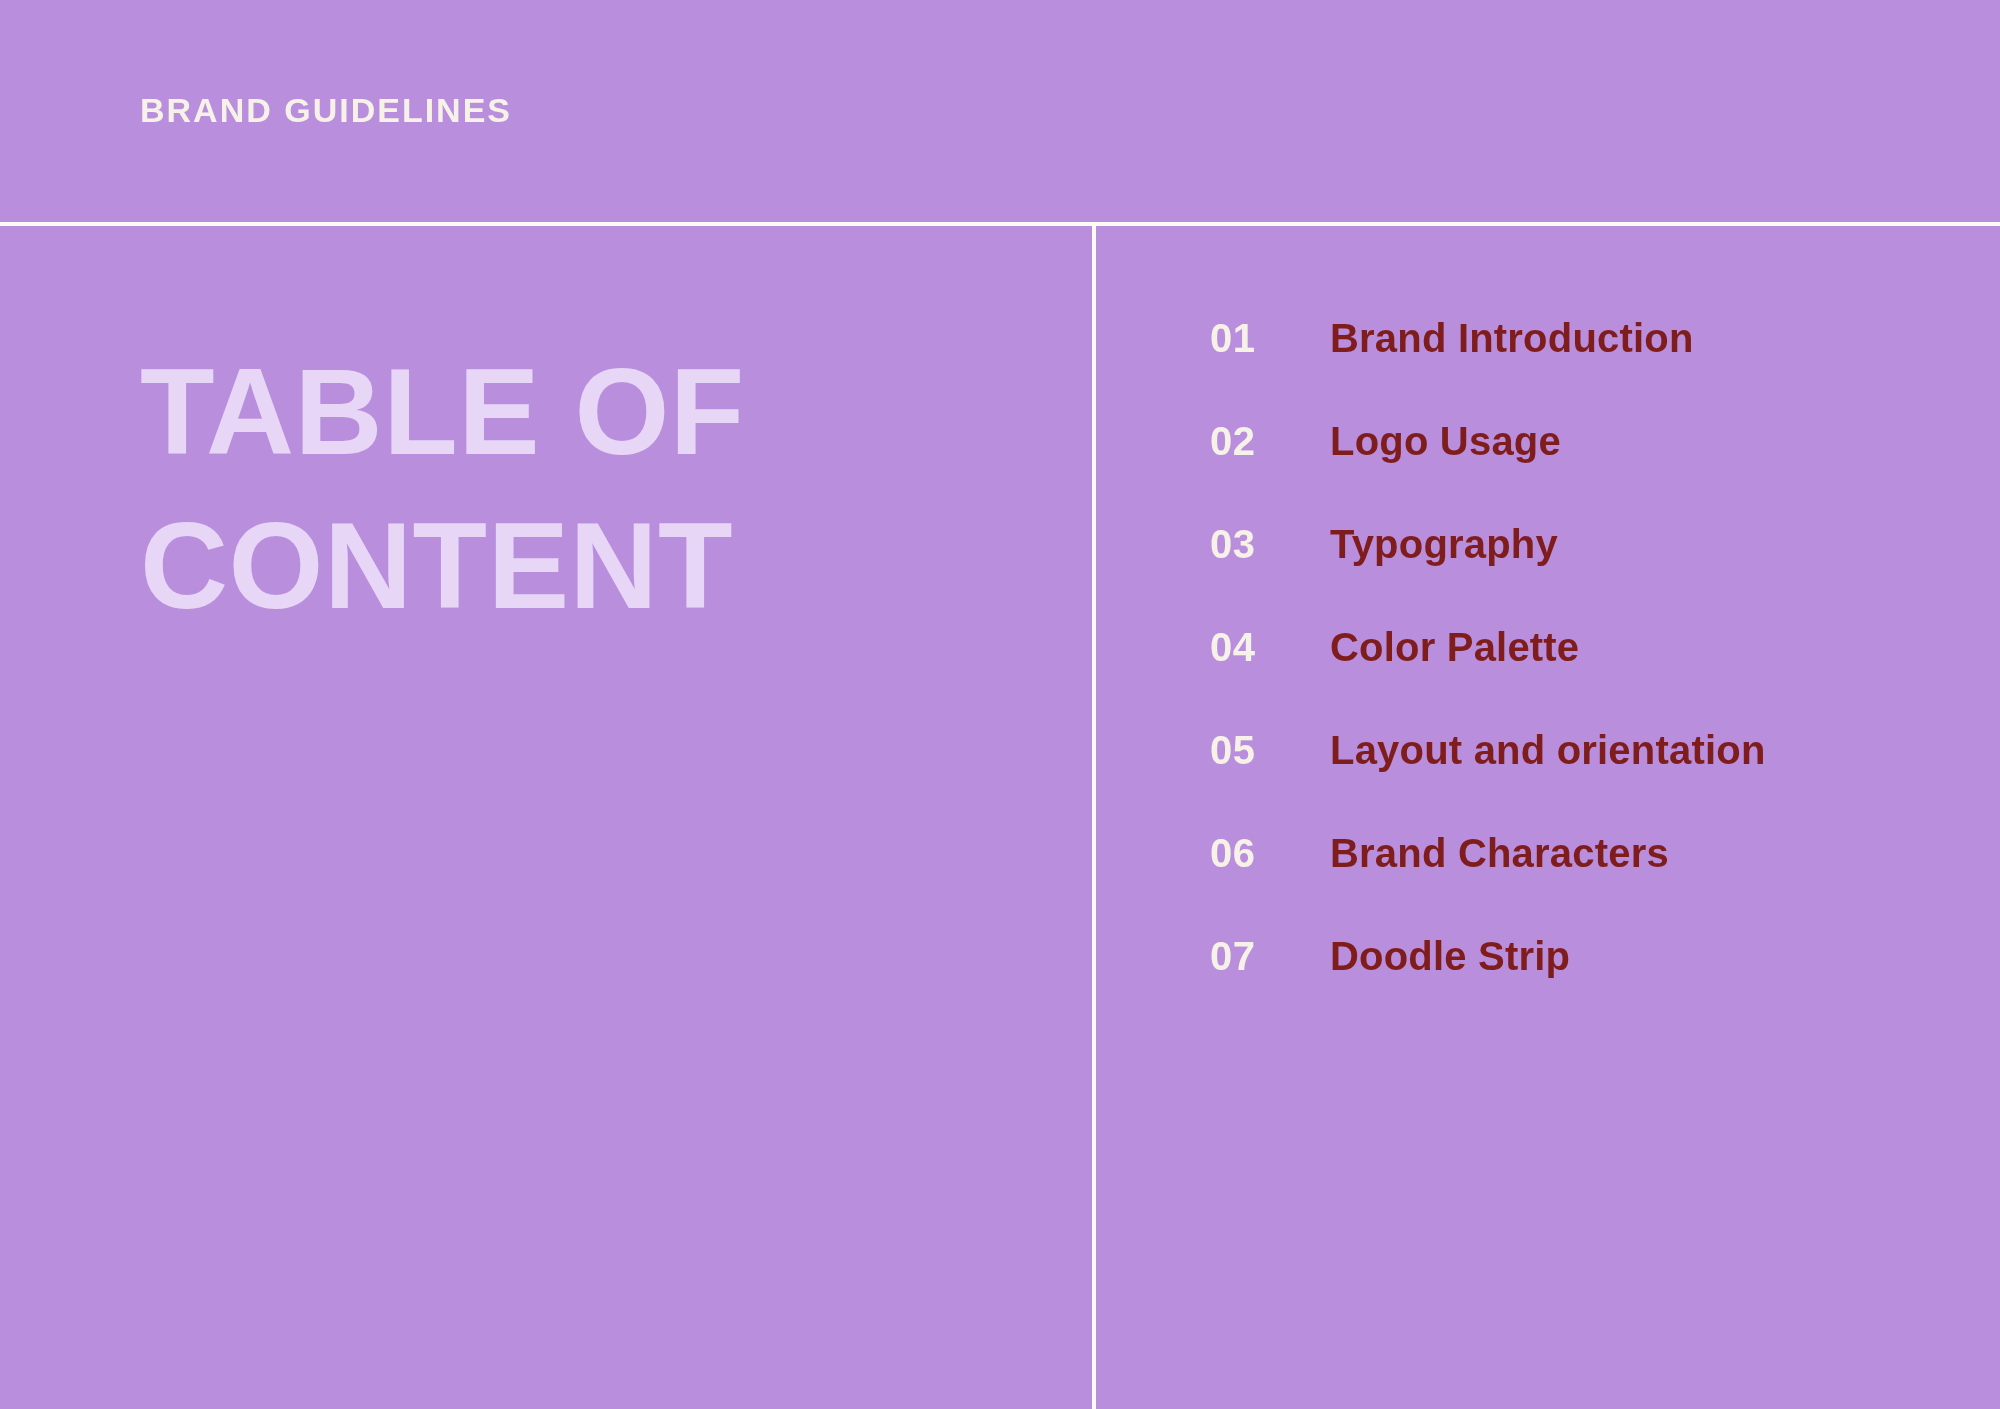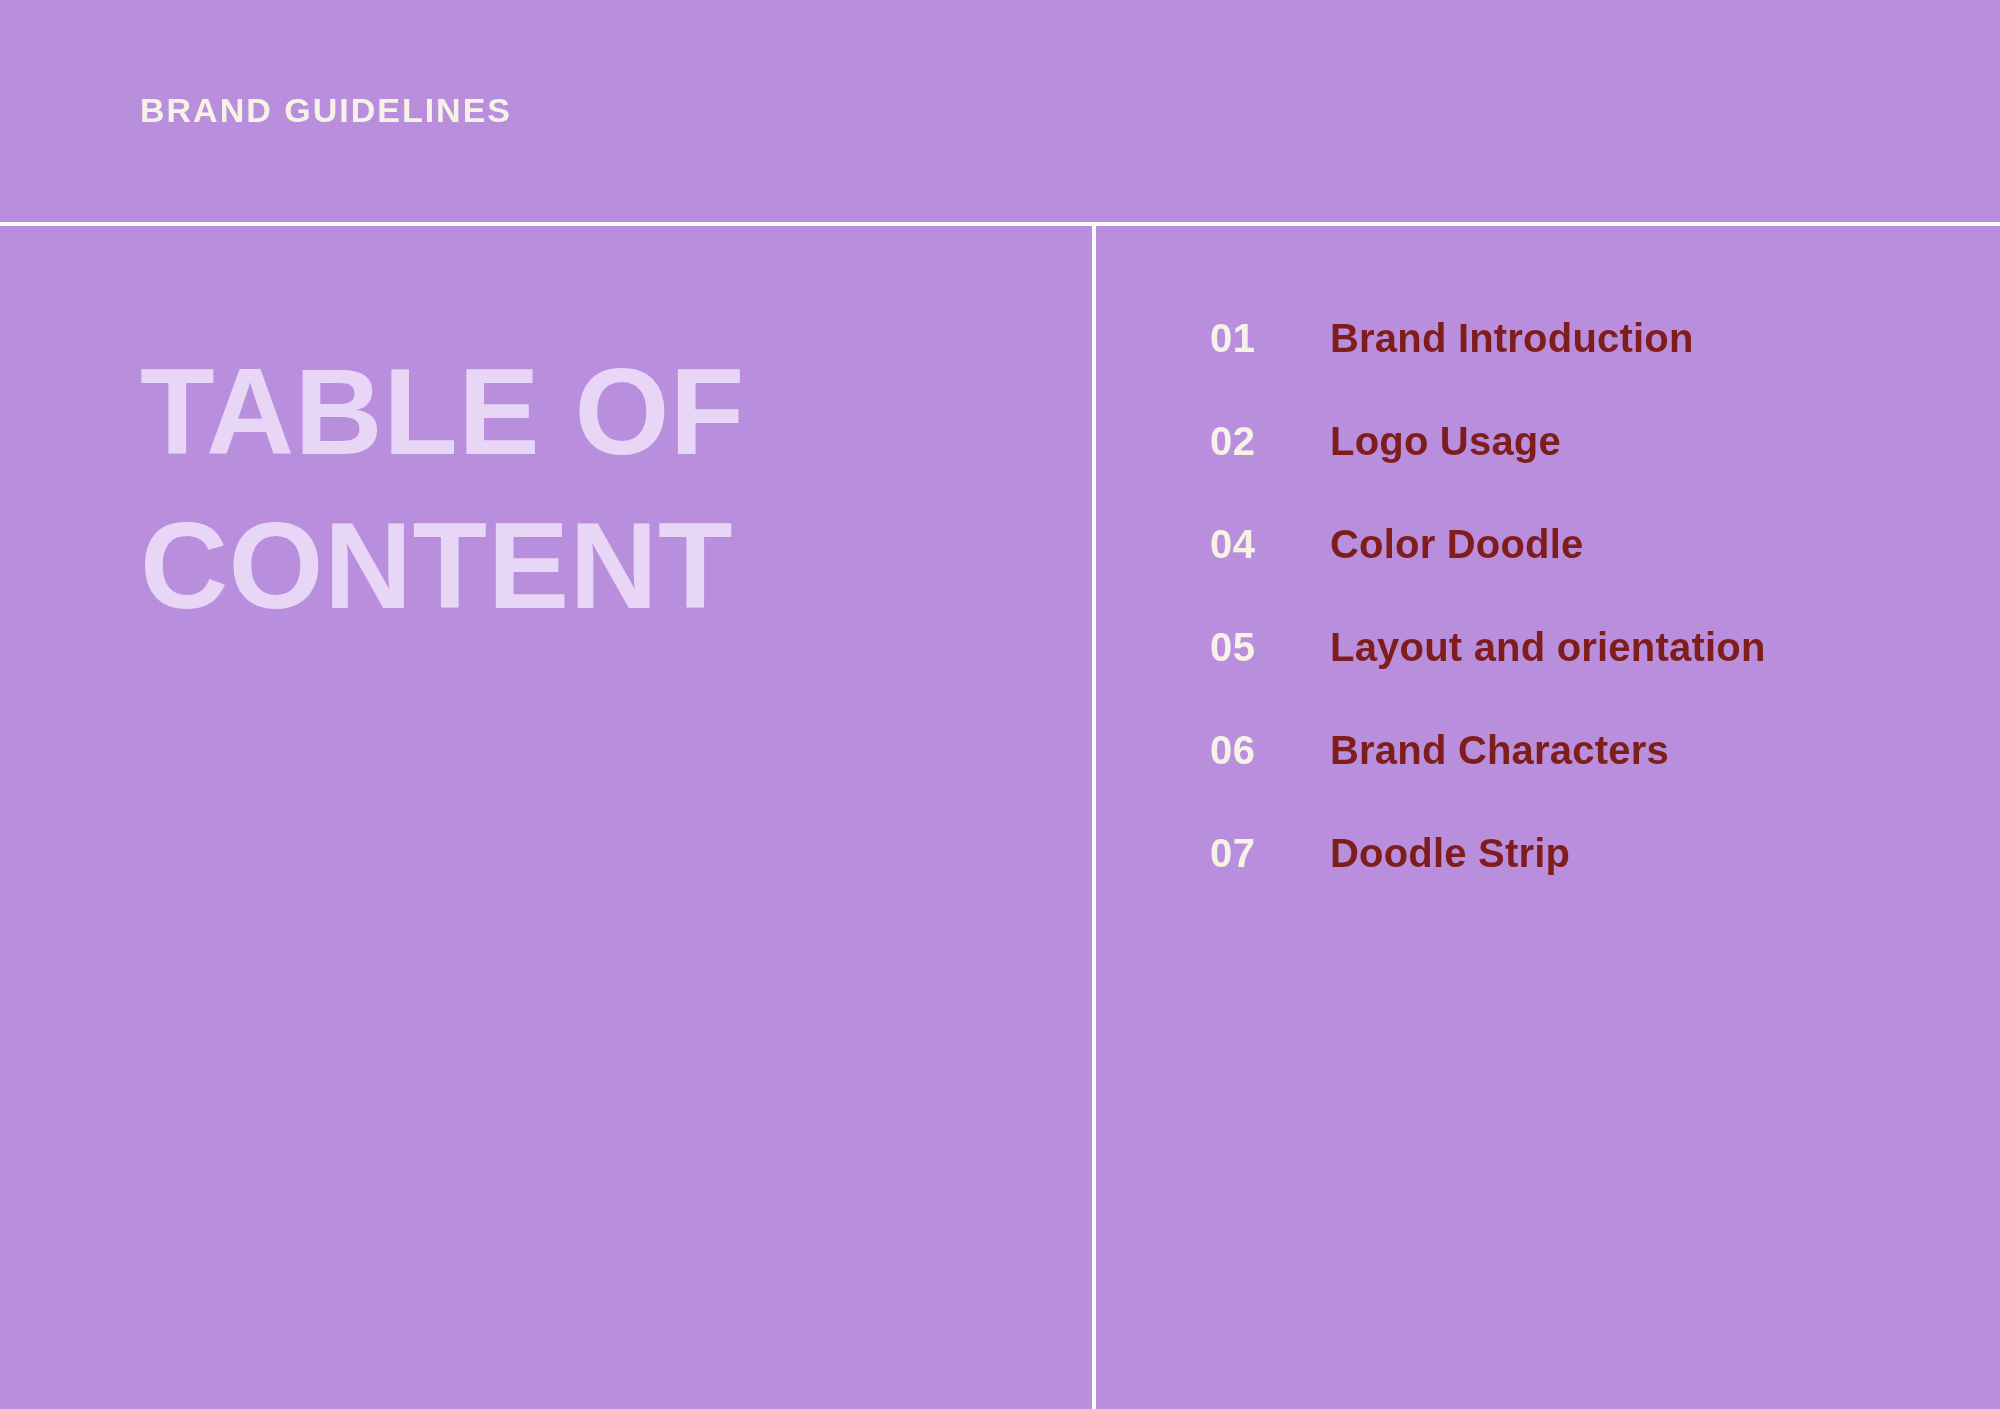--- a/index.html
+++ b/index.html
@@ -161,24 +161,28 @@
       <li class="toc-item">
         <span class="toc-num">01</span>
         <span class="toc-label">Brand Introduction</span>
       </li>
 
       <li class="toc-item">
         <span class="toc-num">02</span>
         <span class="toc-label">Logo Usage</span>
       </li>
 
+      <li class="toc-item">
+        <span class="toc-num">03</span>
+        <span class="toc-label">Typography</span>
+      </li>
 
       <li class="toc-item">
         <span class="toc-num">04</span>
-        <span class="toc-label">Color Doodle</span>
+        <span class="toc-label">Color Palette</span>
       </li>
 
       <li class="toc-item">
         <span class="toc-num">05</span>
         <span class="toc-label">Layout and orientation</span>
       </li>
 
       <li class="toc-item">
         <span class="toc-num">06</span>
         <span class="toc-label">Brand Characters</span>

